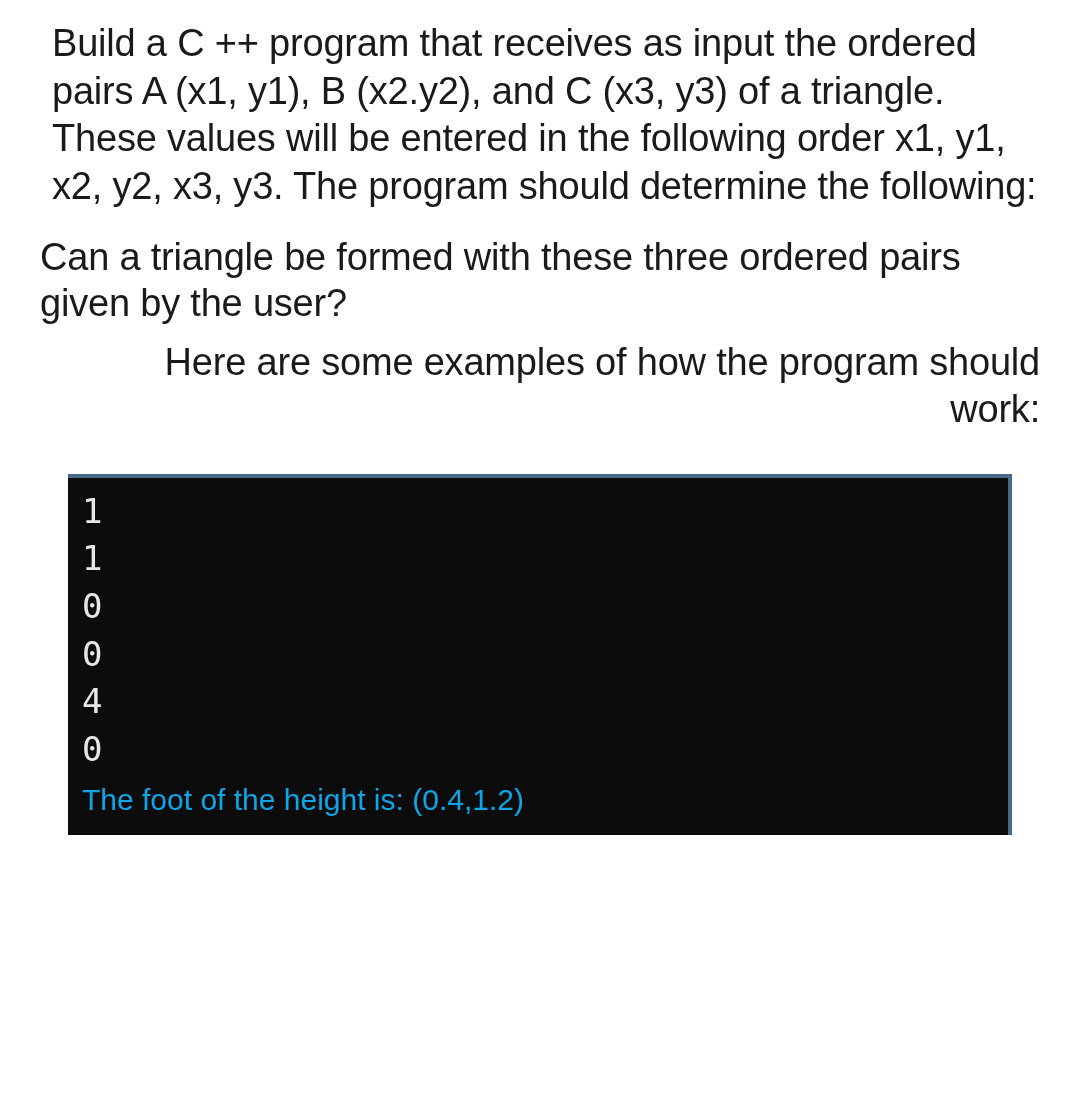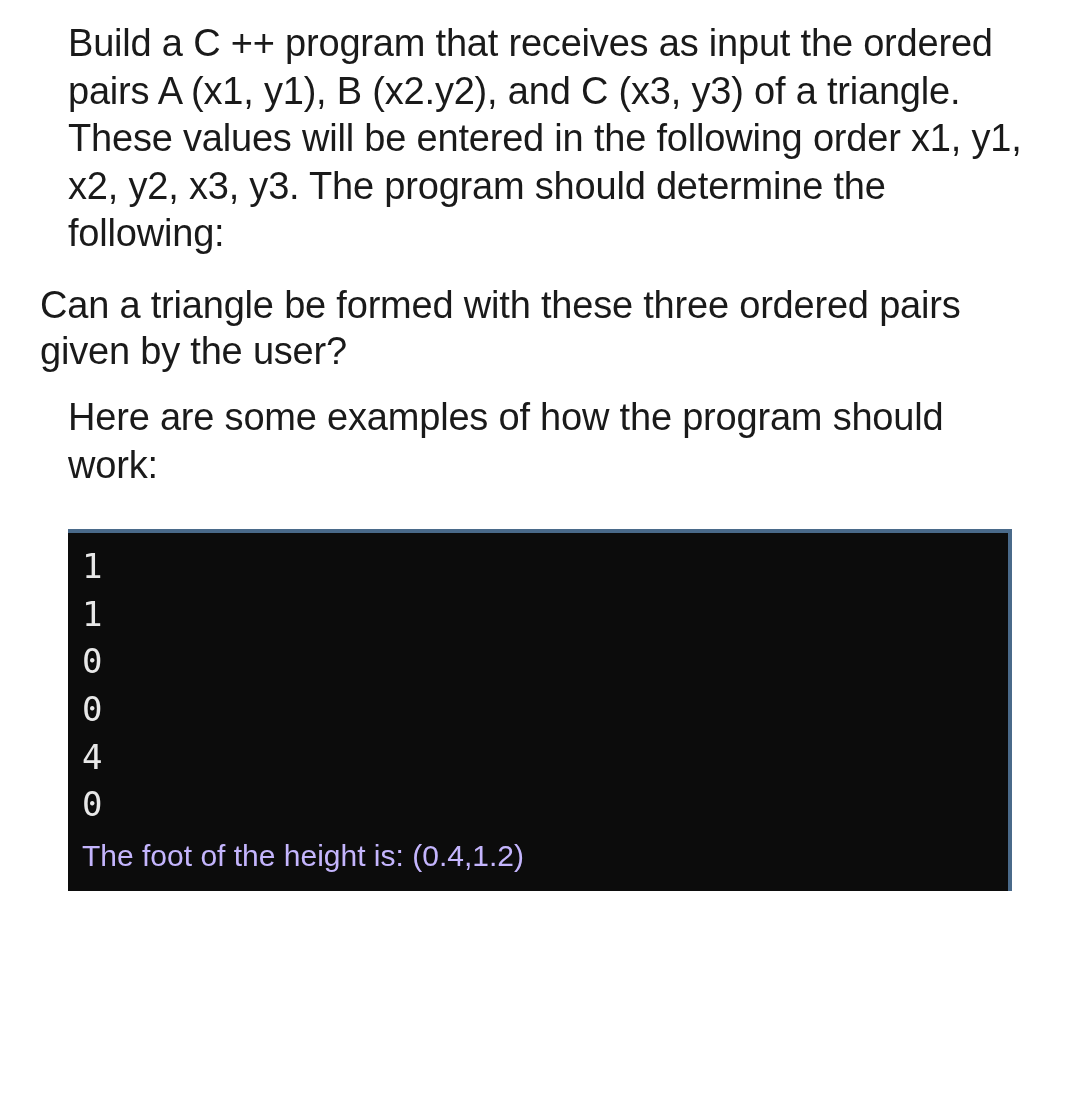--- a/index.html
+++ b/index.html
@@ -10,52 +10,53 @@
     color: #1a1a1a;
     width: 1080px;
   }
   .page {
     padding: 20px 40px 40px 40px;
     box-sizing: border-box;
   }
   .para1 {
     font-size: 38px;
     line-height: 1.25;
-    margin: 0 0 24px 28px;
+    margin: 0 0 24px 12px;
     letter-spacing: -0.2px;
   }
   .para2 {
     font-size: 38px;
     line-height: 1.22;
-    margin: 0 0 20px 0;
+    margin: 0 0 12px 0;
     letter-spacing: -0.2px;
   }
   .para3 {
     font-size: 38px;
     line-height: 1.25;
     margin: 0 0 40px 28px;
     letter-spacing: -0.2px;
+    text-align: right;
   }
   .terminal {
     margin: 0 28px 0 28px;
     background: #0c0c0c;
     border-top: 4px solid #4a6a8a;
     border-right: 4px solid #4a6a8a;
     padding: 10px 14px 14px 14px;
     box-sizing: border-box;
   }
   .term-line {
     color: #e8e8e8;
     font-family: Consolas, "Lucida Console", Menlo, monospace;
     font-size: 34px;
     line-height: 1.4;
     white-space: pre;
   }
   .term-output {
-    color: #c4b5fd;
+    color: #0ea5e9;
     font-family: "Segoe UI", Arial, sans-serif;
     font-size: 30px;
     line-height: 1.4;
     margin-top: 6px;
   }
 </style>
 </head>
 <body>
 
 <div class="page">

